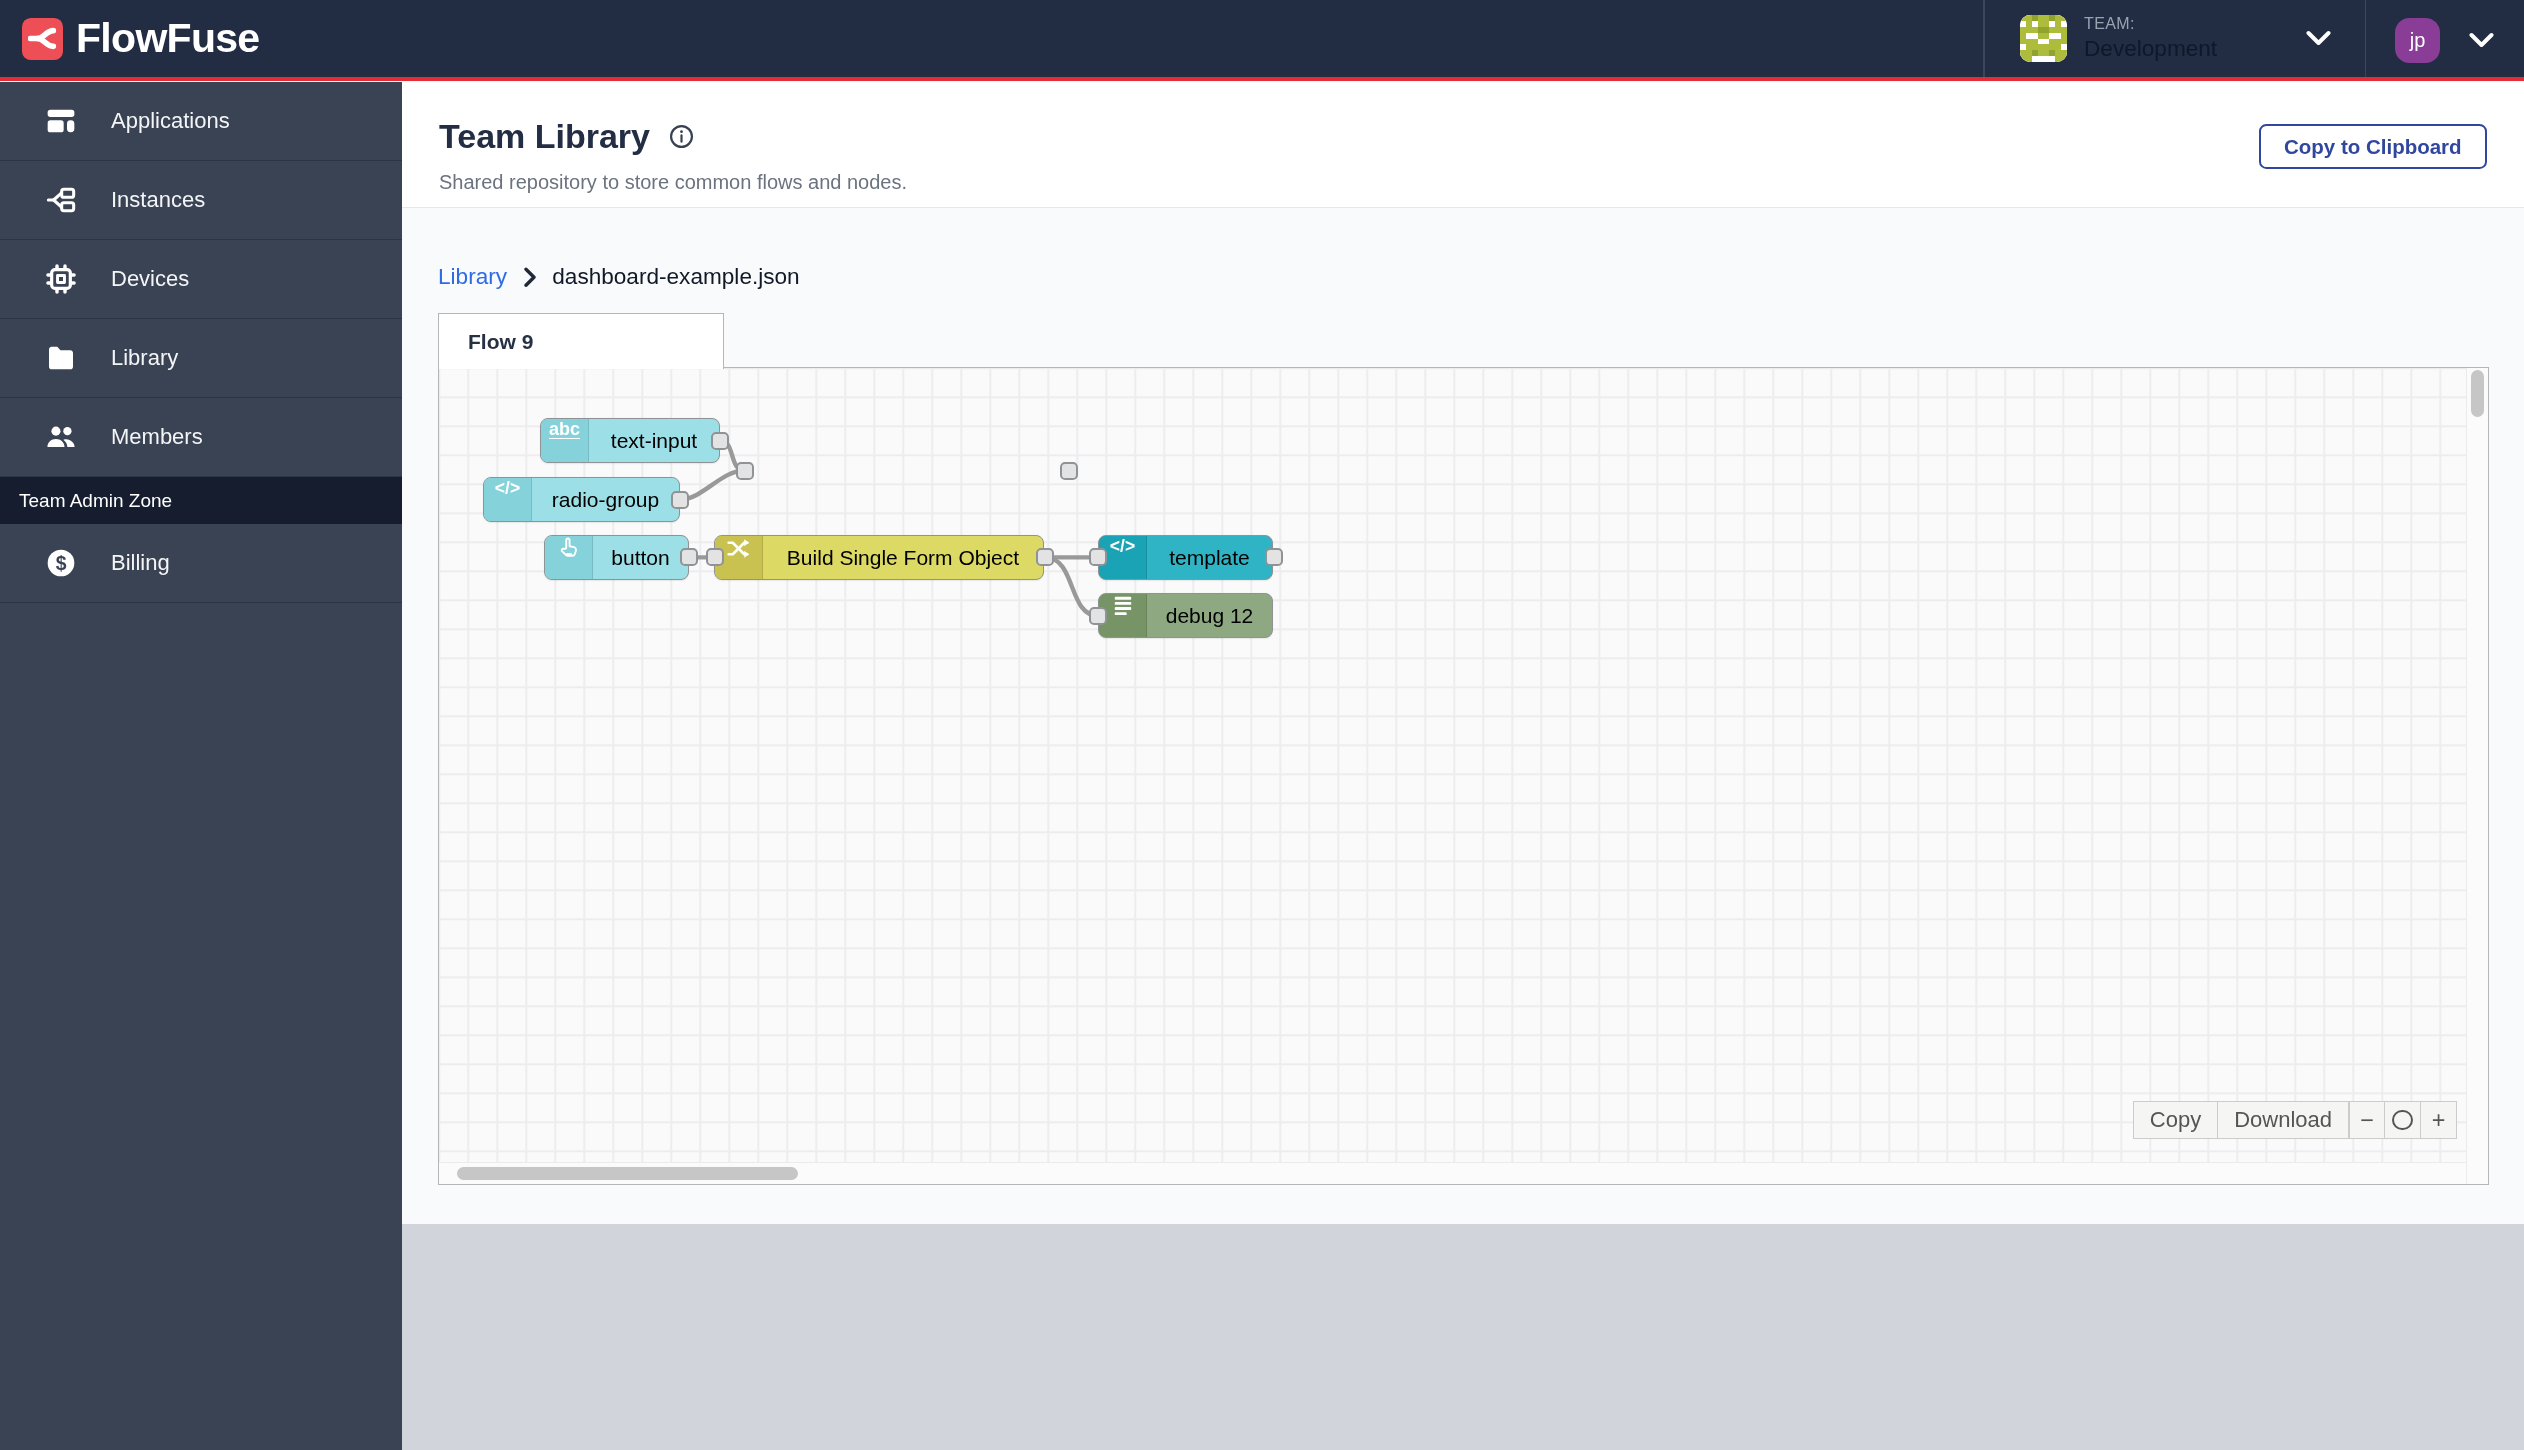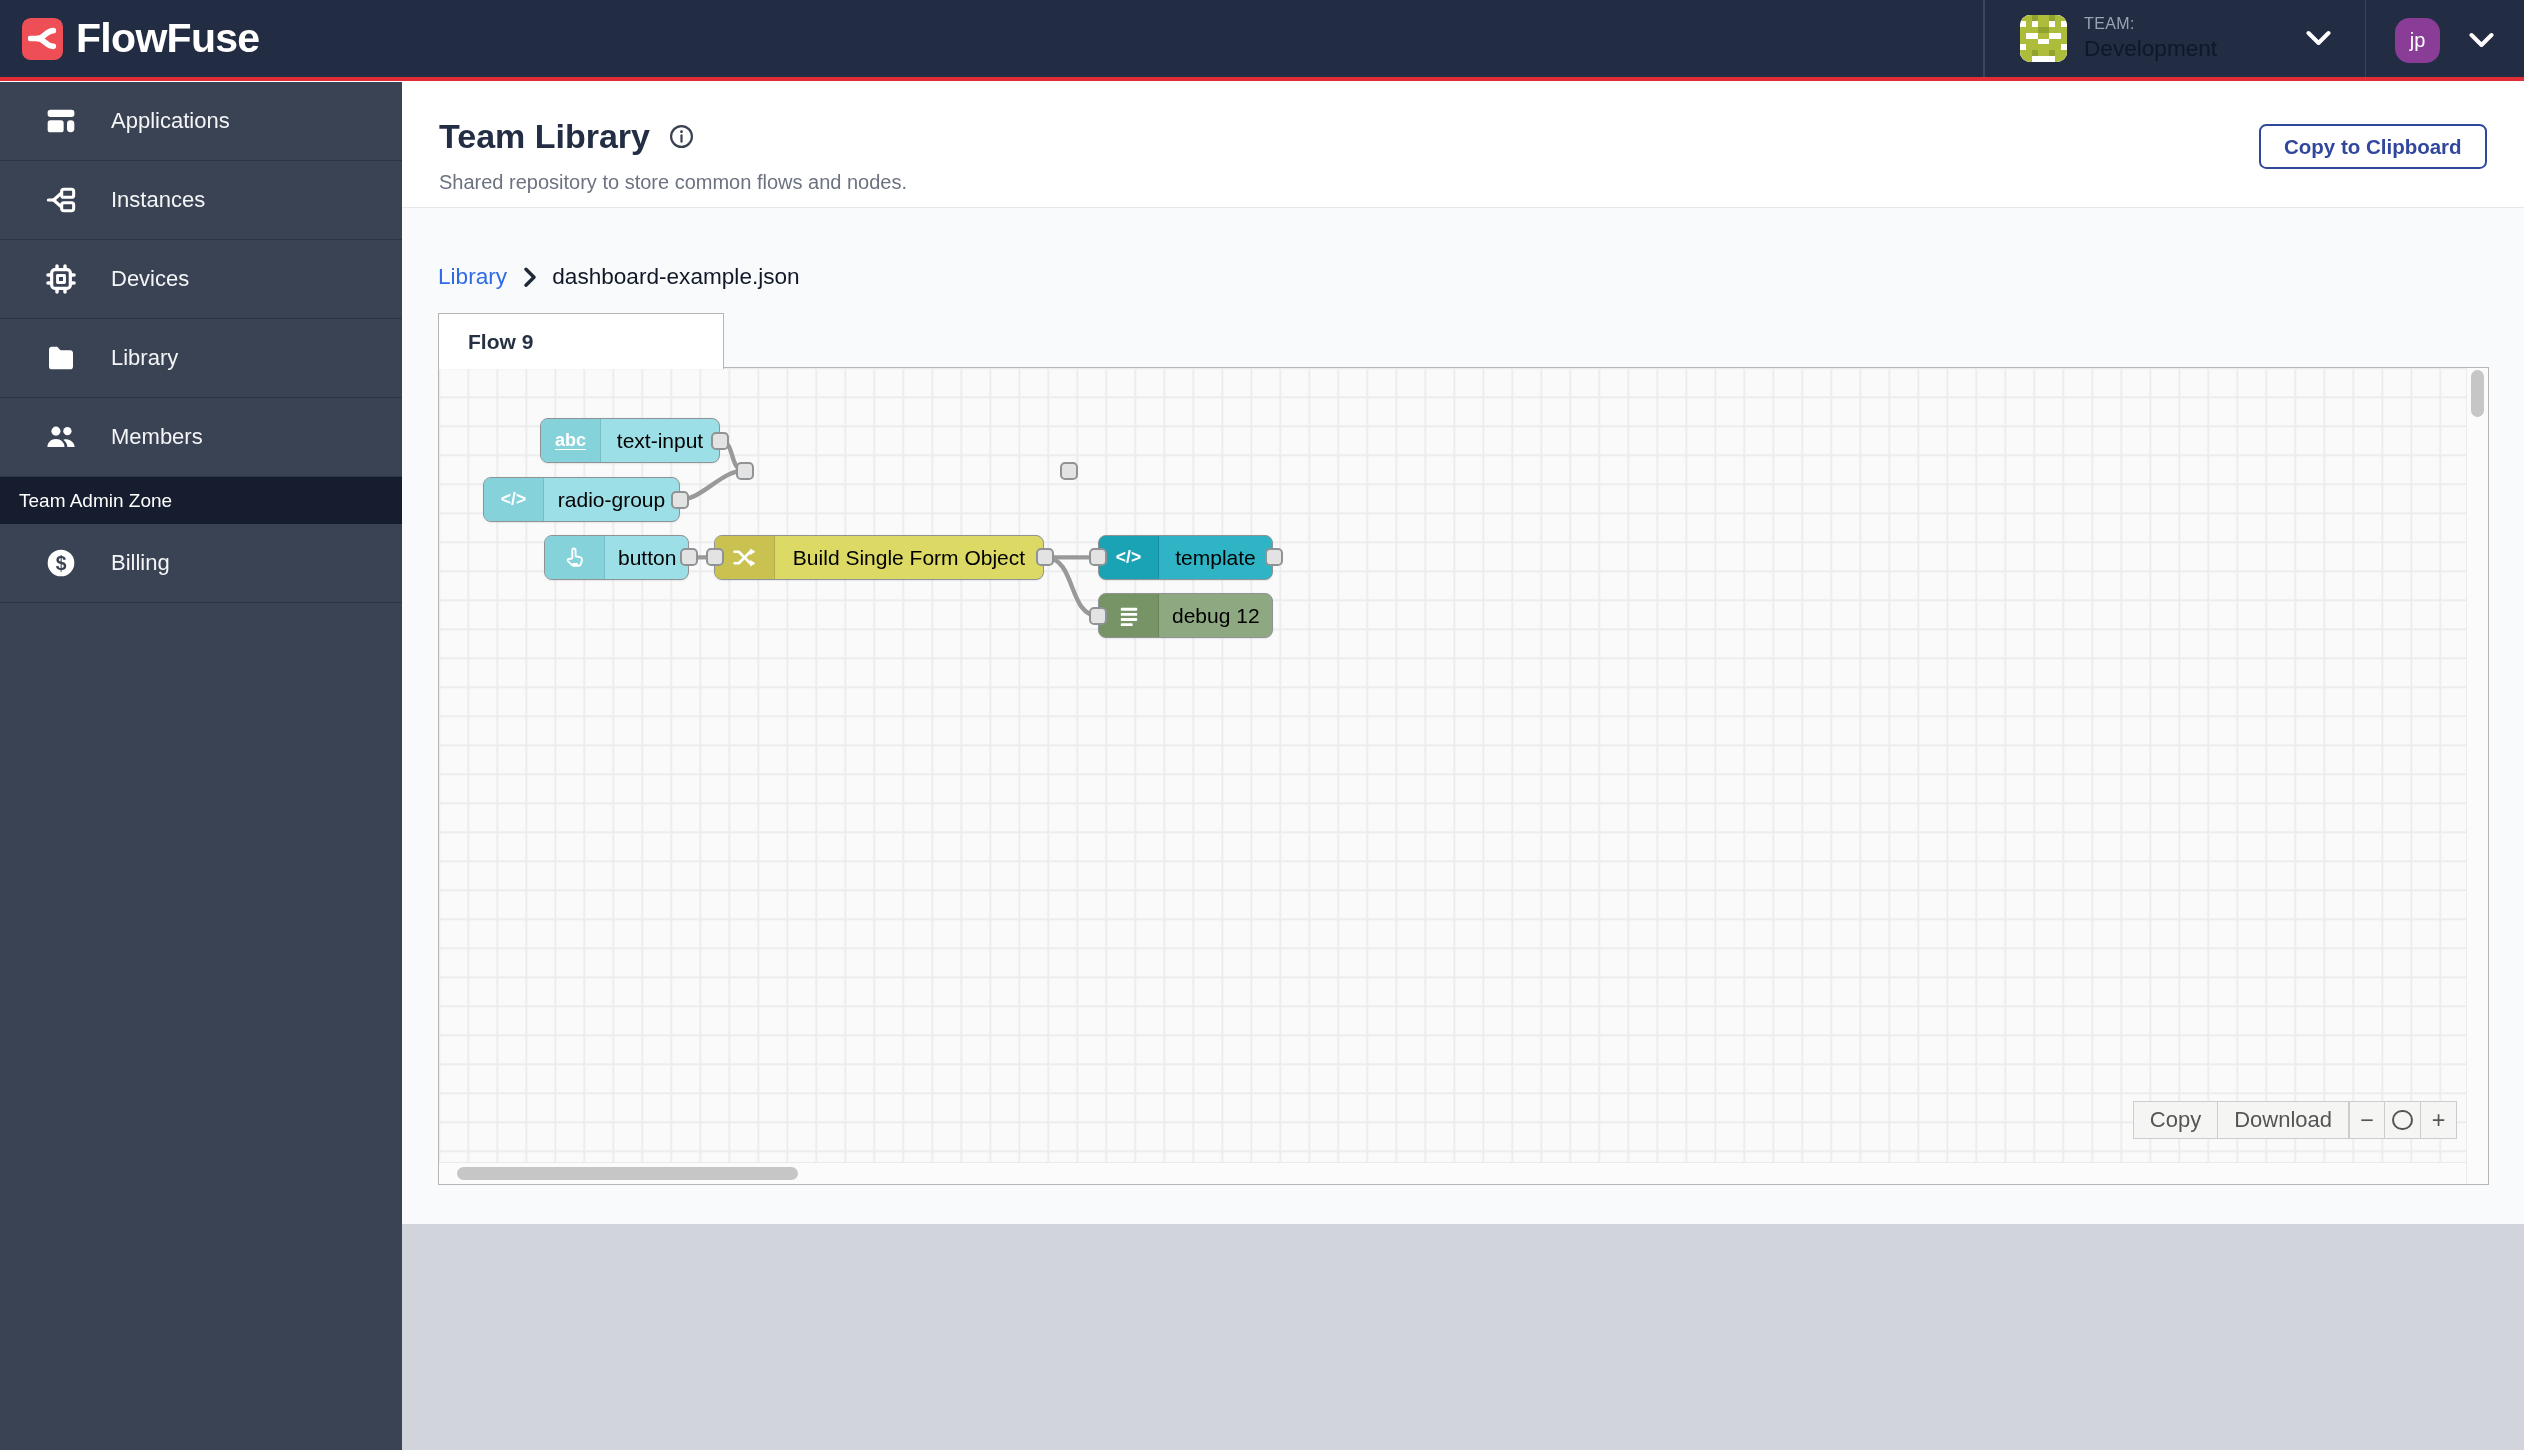--- a/index.html
+++ b/index.html
@@ -59,22 +59,22 @@
     border:1.5px solid #b6b6b6; border-bottom:none; z-index:6; display:flex; align-items:center; padding-left:29px; cursor:pointer; }
   .flow-tab span { font-size:21px; font-weight:700; color:#263143; }
   .canvas { left:438px; top:367px; width:2051px; height:818px; background:#fafafa;
     border:1.5px solid #b6b6b6; z-index:5; overflow:hidden;
     background-image:linear-gradient(#ededf0 1.5px, transparent 1.5px), linear-gradient(90deg,#ededf0 1.5px, transparent 1.5px);
     background-size:29px 29px; background-position:-0.7px -0.7px; }
   .wires { position:absolute; left:0; top:0; width:100%; height:100%; z-index:1; }
 
   .node { position:absolute; height:45px; border:1.5px solid #8f9396; border-radius:8px;
     display:flex; align-items:stretch; z-index:2; cursor:pointer; box-shadow:0 0.7px 1.5px rgba(0,0,0,0.08); }
-  .node-iconbox { width:60px; border-radius:6.6px 0 0 6.6px; flex:0 0 auto;
-    display:flex; align-items:center; justify-content:center; border-right:1.5px solid rgba(0,0,0,0.10); }
+  .node-iconbox { width:48px; border-radius:6.6px 0 0 6.6px; flex:0 0 auto;
+    display:flex; align-items:flex-start; justify-content:center; border-right:1.5px solid rgba(0,0,0,0.10); }
   .node-label { flex:1; display:flex; align-items:center; justify-content:center; padding:0 13px;
     font-size:21px; color:#000; white-space:nowrap; }
   .glyph { color:#fff; font-weight:700; }
   .port { position:absolute; width:17.5px; height:17.5px; background:#e3e3e3; border:2.2px solid #8f9396;
     border-radius:5.1px; z-index:3; cursor:crosshair; }
 
   
   .hscroll-strip { position:absolute; left:0; right:22px; bottom:0; height:22px; background:#fbfbfc; border-top:1.5px solid #ebebeb; z-index:4; }
   .hscroll-thumb { position:absolute; left:18px; top:4.4px; width:341px; height:12.4px; background:#c6c6c6; border-radius:6.6px; cursor:pointer; }
   .vscroll-strip { position:absolute; top:0; bottom:0; right:0; width:22px; background:#fbfbfc; border-left:1.5px solid #ebebeb; z-index:4; }

